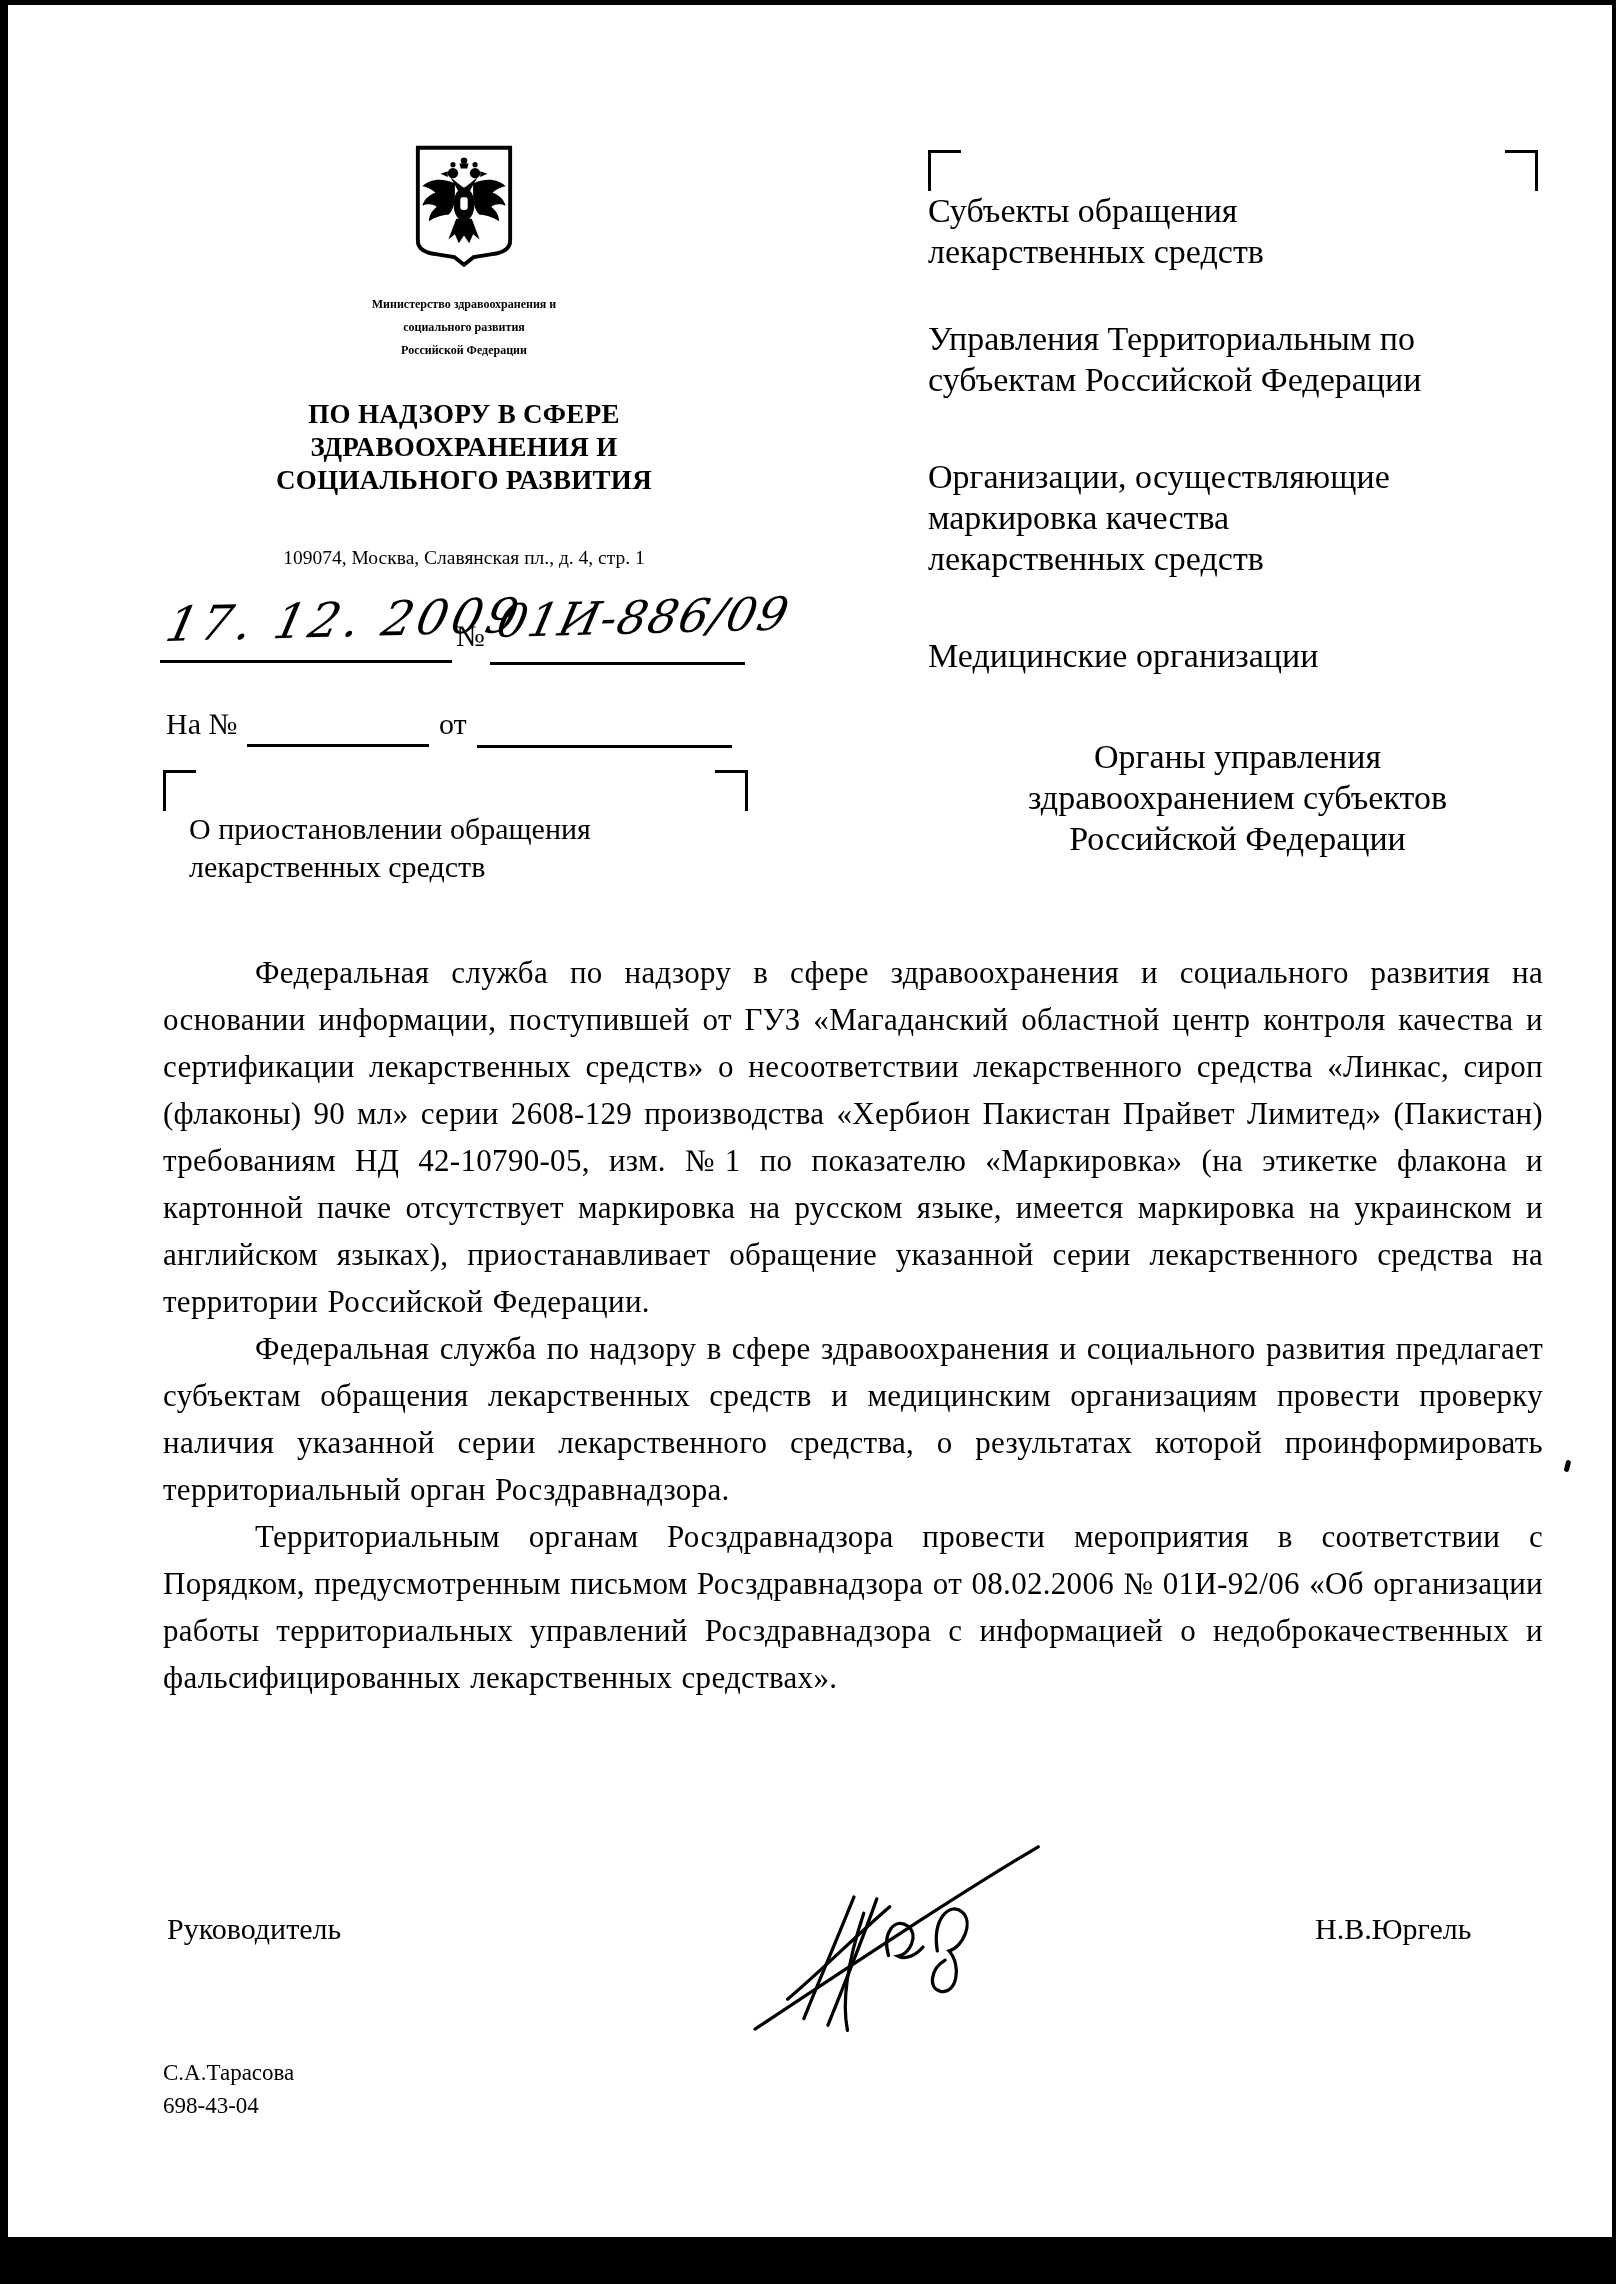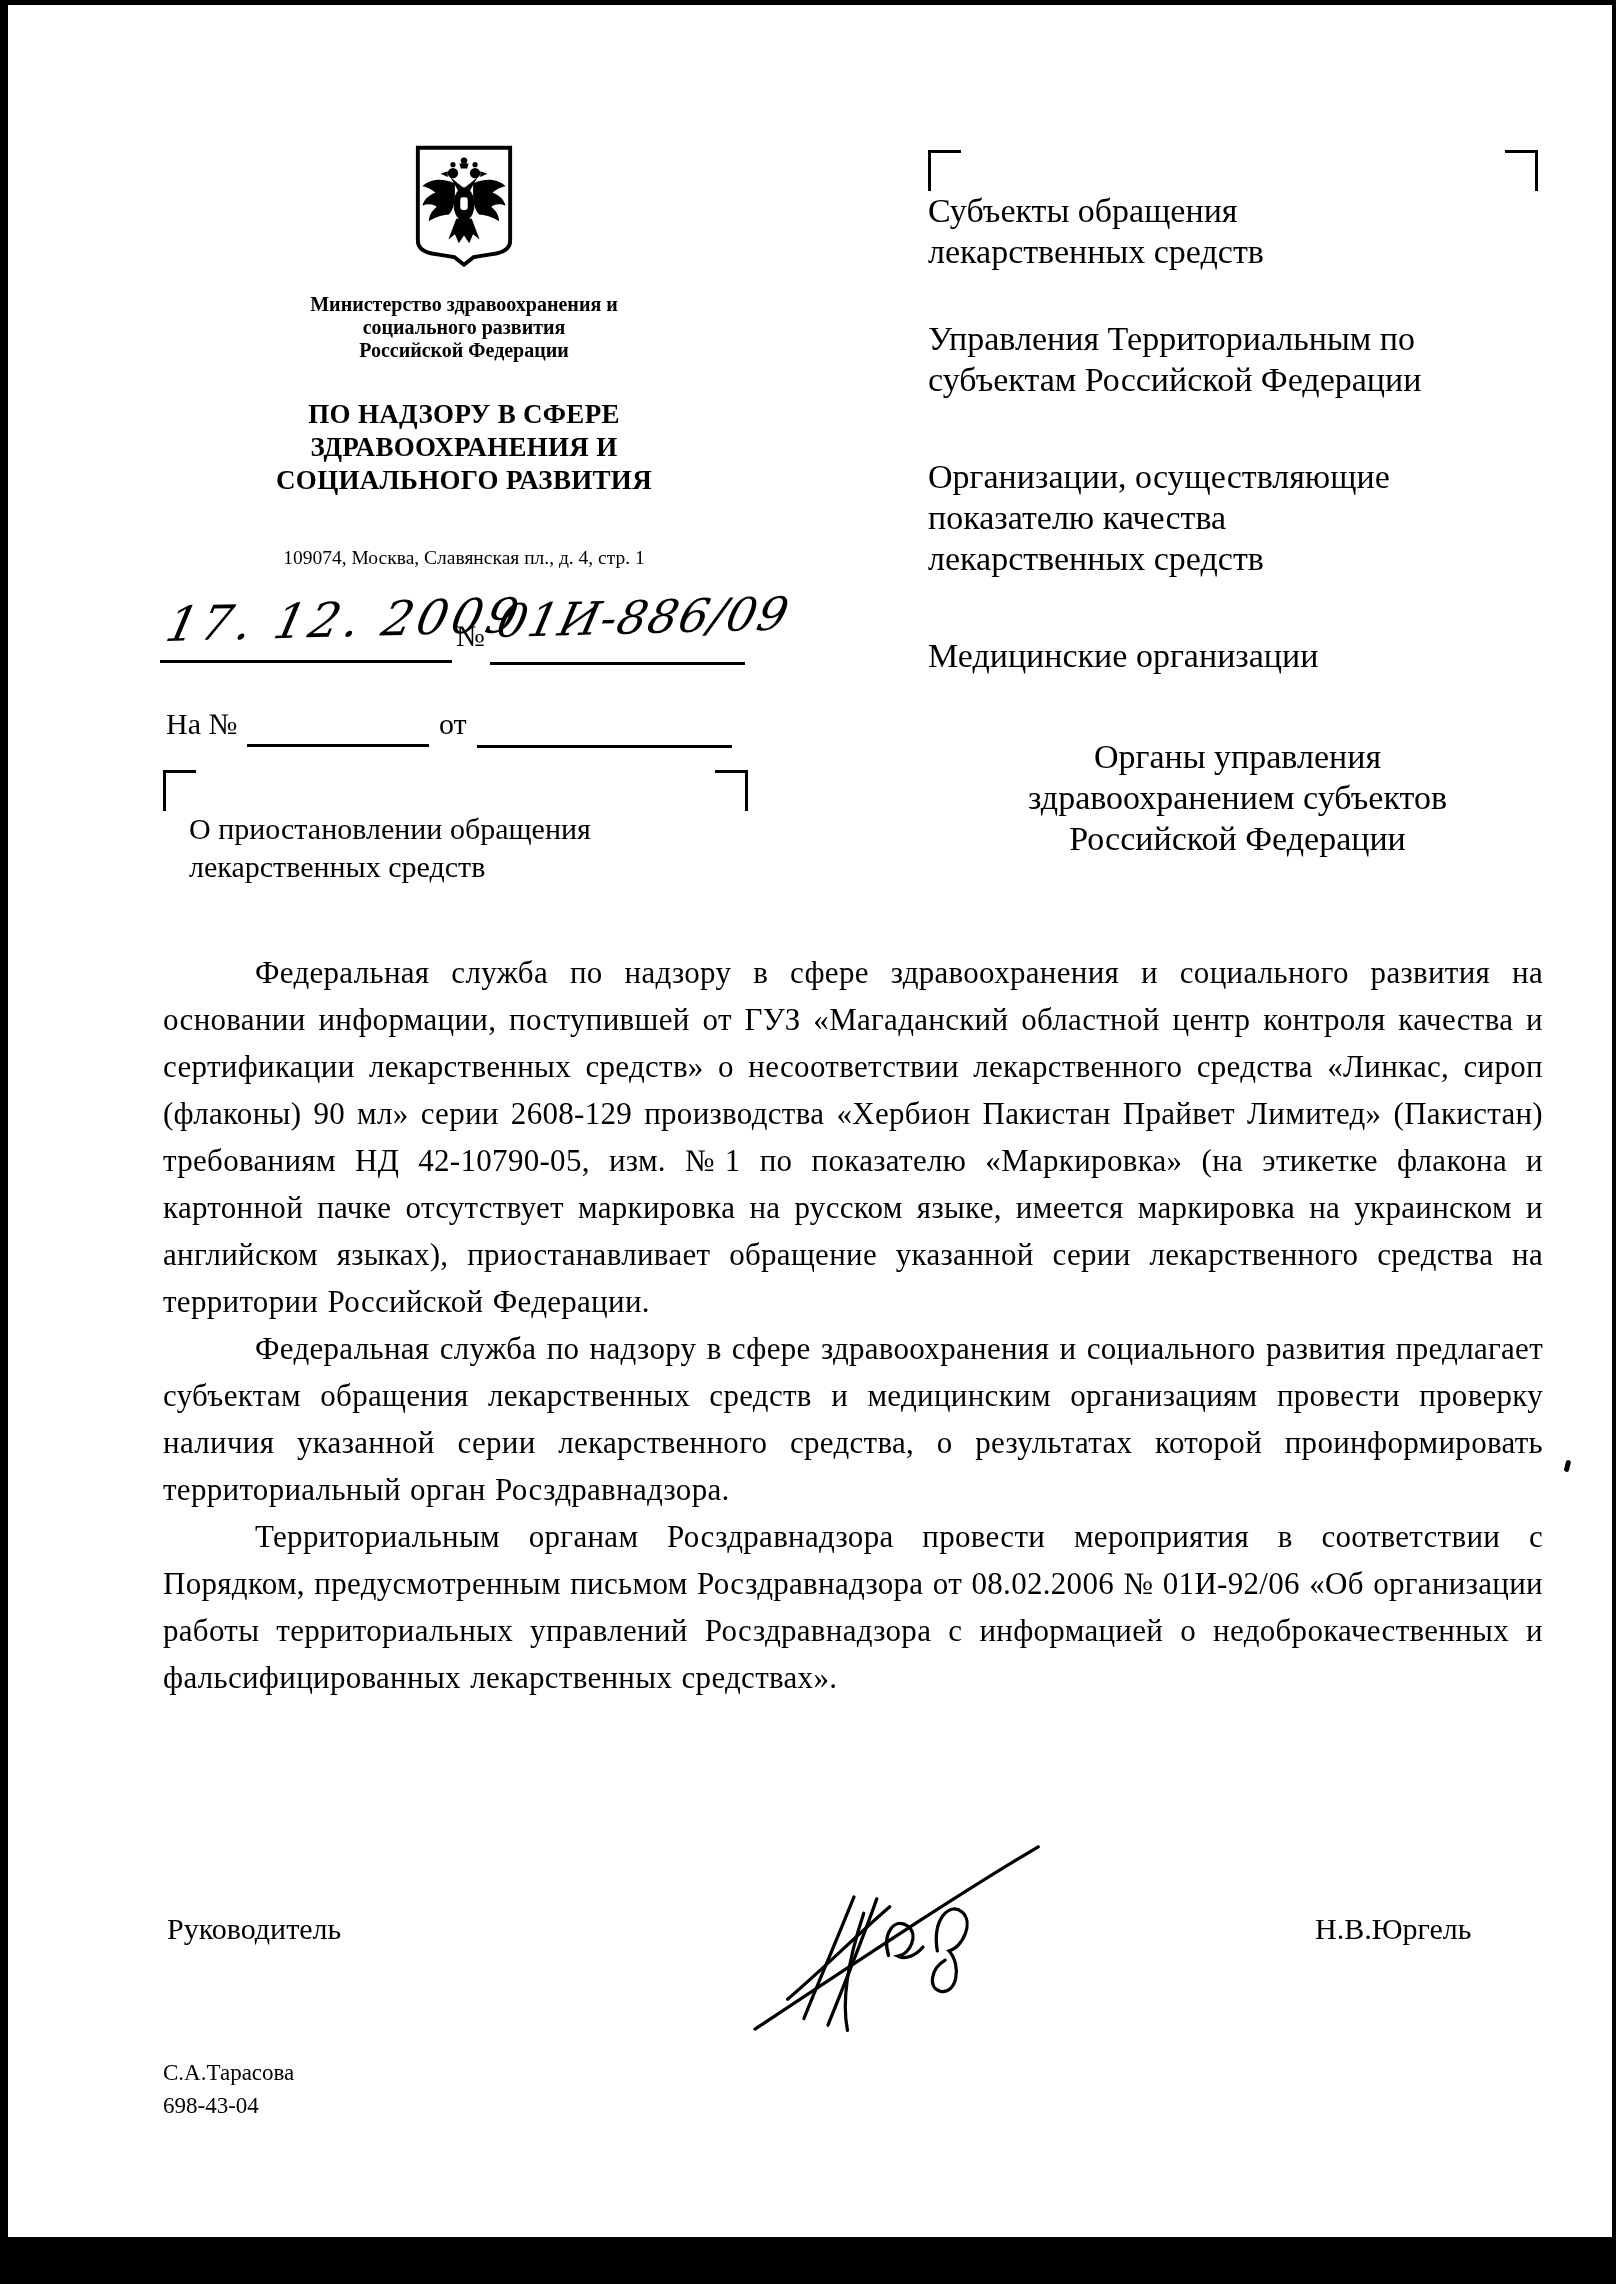--- a/index.html
+++ b/index.html
@@ -6,21 +6,21 @@
   .page{
     position:relative;width:1617px;height:2284px;background:#ffffff;
     font-family:"Liberation Serif",serif;color:#000;overflow:hidden;
   }
   .abs{position:absolute;}
   
   .edge{position:absolute;background:#000;}
   
   .emblem{position:absolute;left:412px;top:143px;width:104px;height:124px;}
   .lh{position:absolute;left:171px;width:586px;text-align:center;}
-  .ministry{top:293px;font-weight:bold;font-size:20px;line-height:23px;}
+  .ministry{top:293px;font-weight:bold;font-size:12px;line-height:23px;}
   .service{top:398px;font-weight:bold;font-size:27px;line-height:33px;letter-spacing:0.3px;}
   .addr{top:547px;font-size:19.5px;}
   
   .hw{
     font-family:"DejaVu Serif",serif;font-style:italic;
     transform:skewX(-14deg) rotate(-1.5deg);transform-origin:left bottom;
     display:inline-block;white-space:nowrap;
   }
   .hw-date{left:161px;top:596px;font-size:48px;letter-spacing:3.9px;}
   .hw-num{left:492px;top:594px;font-size:46px;letter-spacing:1.3px;}
@@ -122,21 +122,21 @@
     <div class="rgroup" style="top:0px;">
       <div>Субъекты обращения</div>
       <div>лекарственных средств</div>
     </div>
     <div class="rgroup" style="top:128px;">
       <div>Управления Территориальным по</div>
       <div>субъектам Российской Федерации</div>
     </div>
     <div class="rgroup" style="top:266px;">
       <div>Организации, осуществляющие</div>
-      <div>показателю качества</div>
+      <div>маркировка качества</div>
       <div>лекарственных средств</div>
     </div>
     <div class="rgroup" style="top:445px;">
       <div>Медицинские организации</div>
     </div>
     <div class="rgroup" style="top:546px;text-align:center;">
       <div>Органы управления</div>
       <div>здравоохранением субъектов</div>
       <div>Российской Федерации</div>
     </div>

